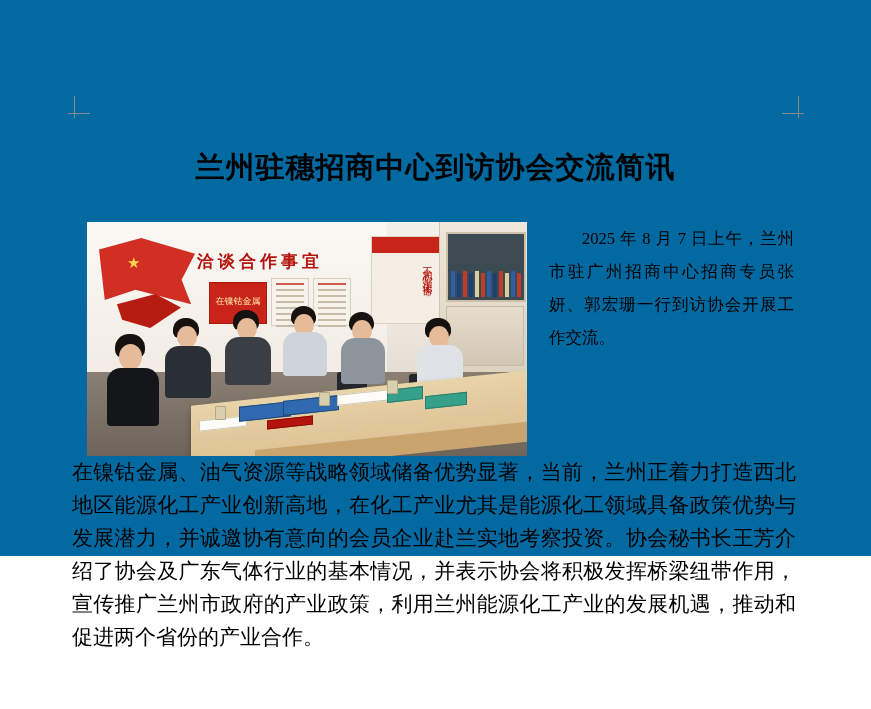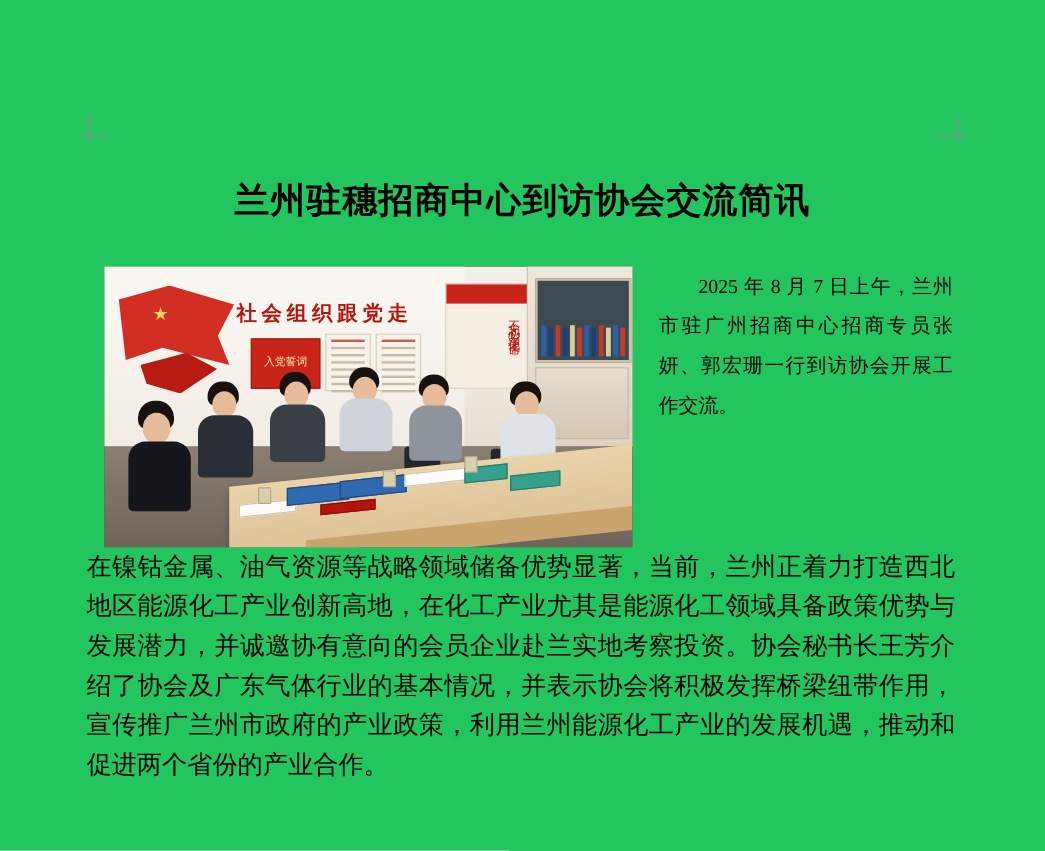--- a/index.html
+++ b/index.html
@@ -10,22 +10,22 @@
   body {
     width: 871px;
     height: 709px;
     overflow: hidden;
     font-family: "Liberation Serif", "DejaVu Serif", serif;
     color: #000000;
   }
   .page {
     position: relative;
     width: 871px;
-    height: 709px;
-    background: #22c55e;
+    height: 556px;
+    background: #0369a1;
   }
   .vbar-left {
     position: absolute;
     left: 74px;
     top: 96px;
     width: 1px;
     height: 22px;
     background: #8a8a8a;
   }
   .vbar-right {
@@ -252,23 +252,23 @@
   <div class="doc-title">兰州驻穗招商中心到访协会交流简讯</div>
 
   <div class="photo">
     <div class="ph-wall"></div>
     <div class="ph-wall2"></div>
 
     <div class="ph-banner">
       <div class="ph-flagred"></div>
       <div class="ph-flagred2"></div>
       <div class="ph-star">★</div>
-      <div class="ph-slogan">社会组织跟党走</div>
+      <div class="ph-slogan">洽谈合作事宜</div>
       <div class="ph-redcard">
-        <div class="ph-redcard-t">入党誓词</div>
+        <div class="ph-redcard-t">在镍钴金属</div>
       </div>
       <div class="ph-board" style="left:172px;">
         <i class="red"></i>
           <i></i>
           <i></i>
           <i></i>
           <i></i>
           <i></i>
           <i></i>
           <i></i>

